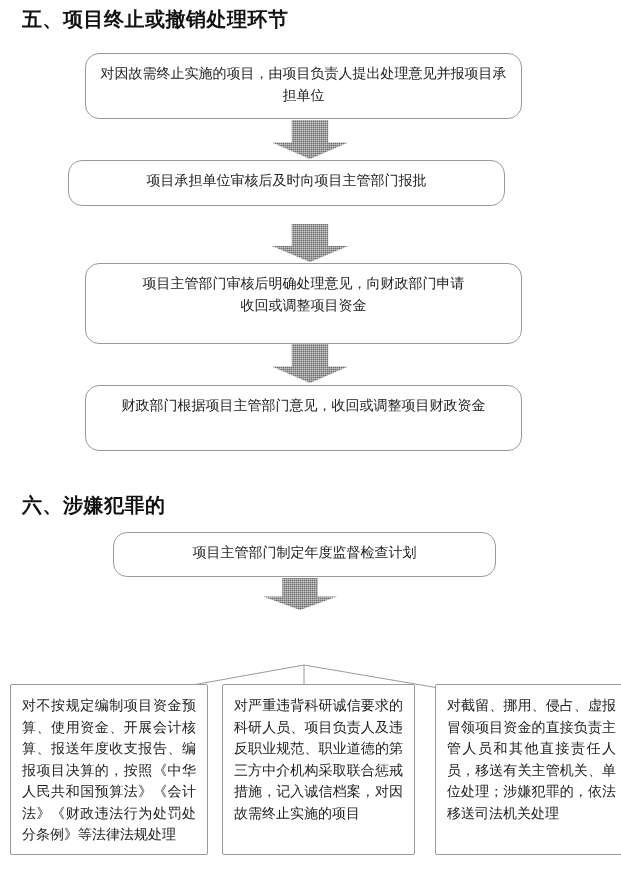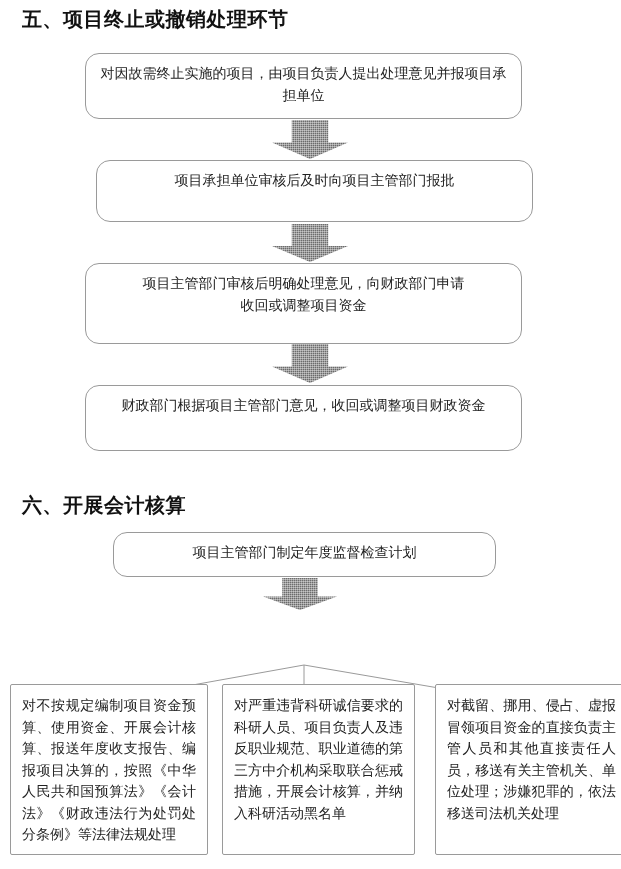--- a/index.html
+++ b/index.html
@@ -80,57 +80,57 @@
 
   <div class="heading" id="heading-5">五、项目终止或撤销处理环节</div>
 
   <div class="box flow" id="s5-box1" style="left:85px;top:53px;width:437px;height:66px;">
     <div class="txt">对因故需终止实施的项目，由项目负责人提出处理意见并报项目承
 担单位</div>
   </div>
 
   <div class="arrow" id="s5-arrow1" style="left:272px;top:120px;width:76px;height:39px;"></div>
 
-  <div class="box flow" id="s5-box2" style="left:96px;top:160px;width:437px;height:62px;">
+  <div class="box flow" id="s5-box2" style="left:68px;top:160px;width:437px;height:46px;">
     <div class="txt">项目承担单位审核后及时向项目主管部门报批</div>
   </div>
 
   <div class="arrow" id="s5-arrow2" style="left:272px;top:224px;width:76px;height:38px;"></div>
 
   <div class="box flow" id="s5-box3" style="left:85px;top:263px;width:437px;height:81px;">
     <div class="txt">项目主管部门审核后明确处理意见，向财政部门申请
 收回或调整项目资金</div>
   </div>
 
   <div class="arrow" id="s5-arrow3" style="left:272px;top:344px;width:76px;height:39px;"></div>
 
   <div class="box flow" id="s5-box4" style="left:85px;top:385px;width:437px;height:66px;">
     <div class="txt">财政部门根据项目主管部门意见，收回或调整项目财政资金</div>
   </div>
 
-  <div class="heading" id="heading-6">六、开展会计核算</div>
+  <div class="heading" id="heading-6">六、涉嫌犯罪的</div>
 
   <div class="box flow" id="s6-box1" style="left:113px;top:532px;width:383px;height:45px;">
     <div class="txt">项目主管部门制定年度监督检查计划</div>
   </div>
 
   <div class="arrow" id="s6-arrow1" style="left:263px;top:578px;width:74px;height:32px;"></div>
 
 
   <svg class="fan" viewBox="0 0 621 869">
     <line x1="304" y1="665" x2="109" y2="700"></line>
     <line x1="304" y1="665" x2="304" y2="700"></line>
     <line x1="304" y1="665" x2="509" y2="700"></line>
   </svg>
 
   <div class="box leaf" id="s6-leaf-left" style="left:10px;top:684px;width:198px;height:171px;">
     <div class="txt">对不按规定编制项目资金预算、使用资金、开展会计核算、报送年度收支报告、编报项目决算的，按照《中华人民共和国预算法》《会计法》《财政违法行为处罚处分条例》等法律法规处理</div>
   </div>
 
   <div class="box leaf" id="s6-leaf-middle" style="left:222px;top:684px;width:193px;height:171px;">
-    <div class="txt">对严重违背科研诚信要求的科研人员、项目负责人及违反职业规范、职业道德的第三方中介机构采取联合惩戒措施，开展会计核算，并纳入科研活动黑名单</div>
+    <div class="txt">对严重违背科研诚信要求的科研人员、项目负责人及违反职业规范、职业道德的第三方中介机构采取联合惩戒措施，记入诚信档案，对因故需终止实施的项目</div>
   </div>
 
   <div class="box leaf" id="s6-leaf-right" style="left:435px;top:684px;width:193px;height:171px;">
     <div class="txt">对截留、挪用、侵占、虚报冒领项目资金的直接负责主管人员和其他直接责任人员，移送有关主管机关、单位处理；涉嫌犯罪的，依法移送司法机关处理</div>
   </div>
 
 </div>
 
 </body></html>

